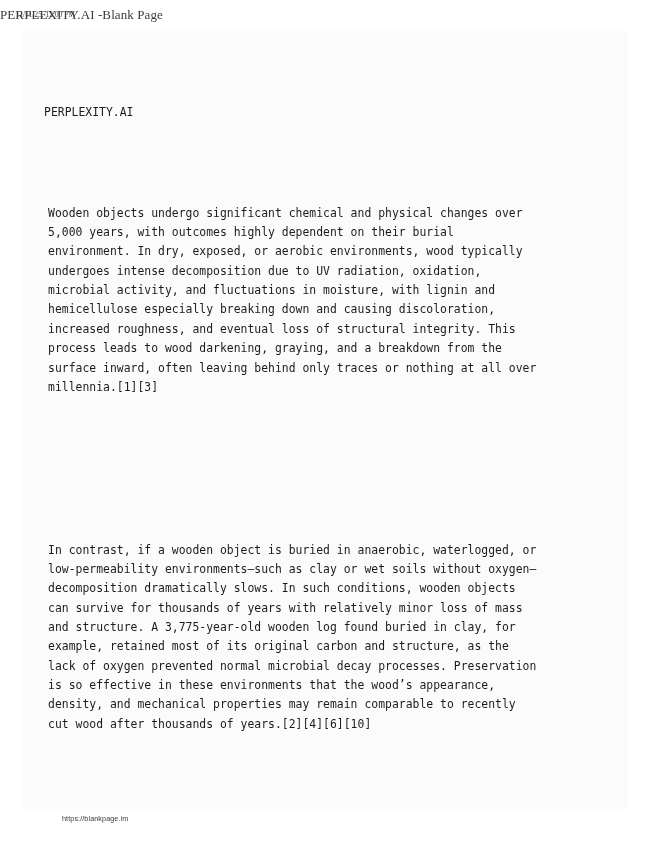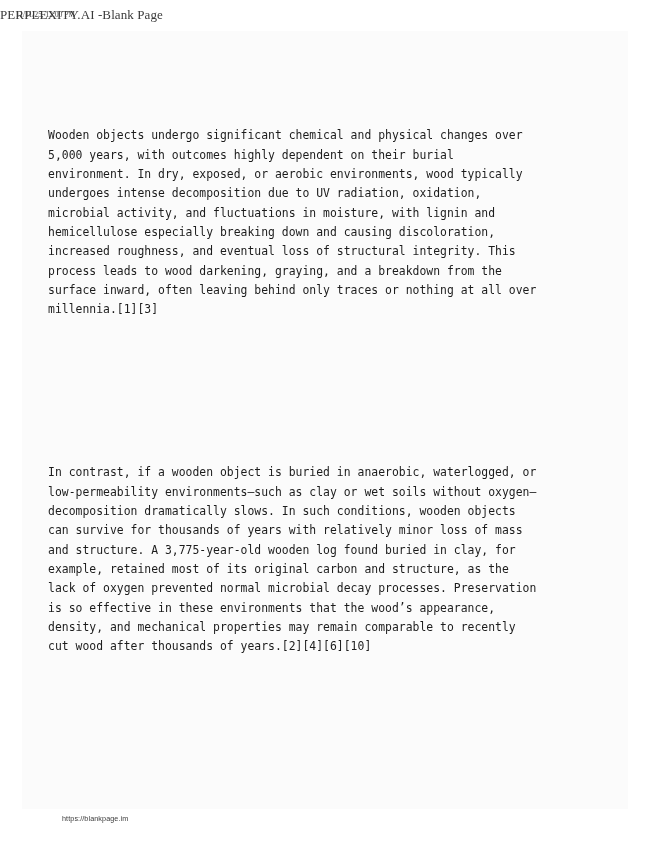--- a/index.html
+++ b/index.html
@@ -126,20 +126,21 @@
 <body>
 
 <div class="print-header">
   <span class="hdr-date">11/11/25, 12:00 PM</span>
   <span class="hdr-title">PERPLEXITY.AI -Blank Page</span>
 </div>
 
 <div class="page-card">
   <article class="doc">
 
+    <span class="doc-title">PERPLEXITY.AI</span>
 
     <span class="block">Wooden objects undergo significant chemical and physical changes over
 5,000 years, with outcomes highly dependent on their burial
 environment. In dry, exposed, or aerobic environments, wood typically
 undergoes intense decomposition due to UV radiation, oxidation,
 microbial activity, and fluctuations in moisture, with lignin and
 hemicellulose especially breaking down and causing discoloration,
 increased roughness, and eventual loss of structural integrity. This
 process leads to wood darkening, graying, and a breakdown from the
 surface inward, often leaving behind only traces or nothing at all over

